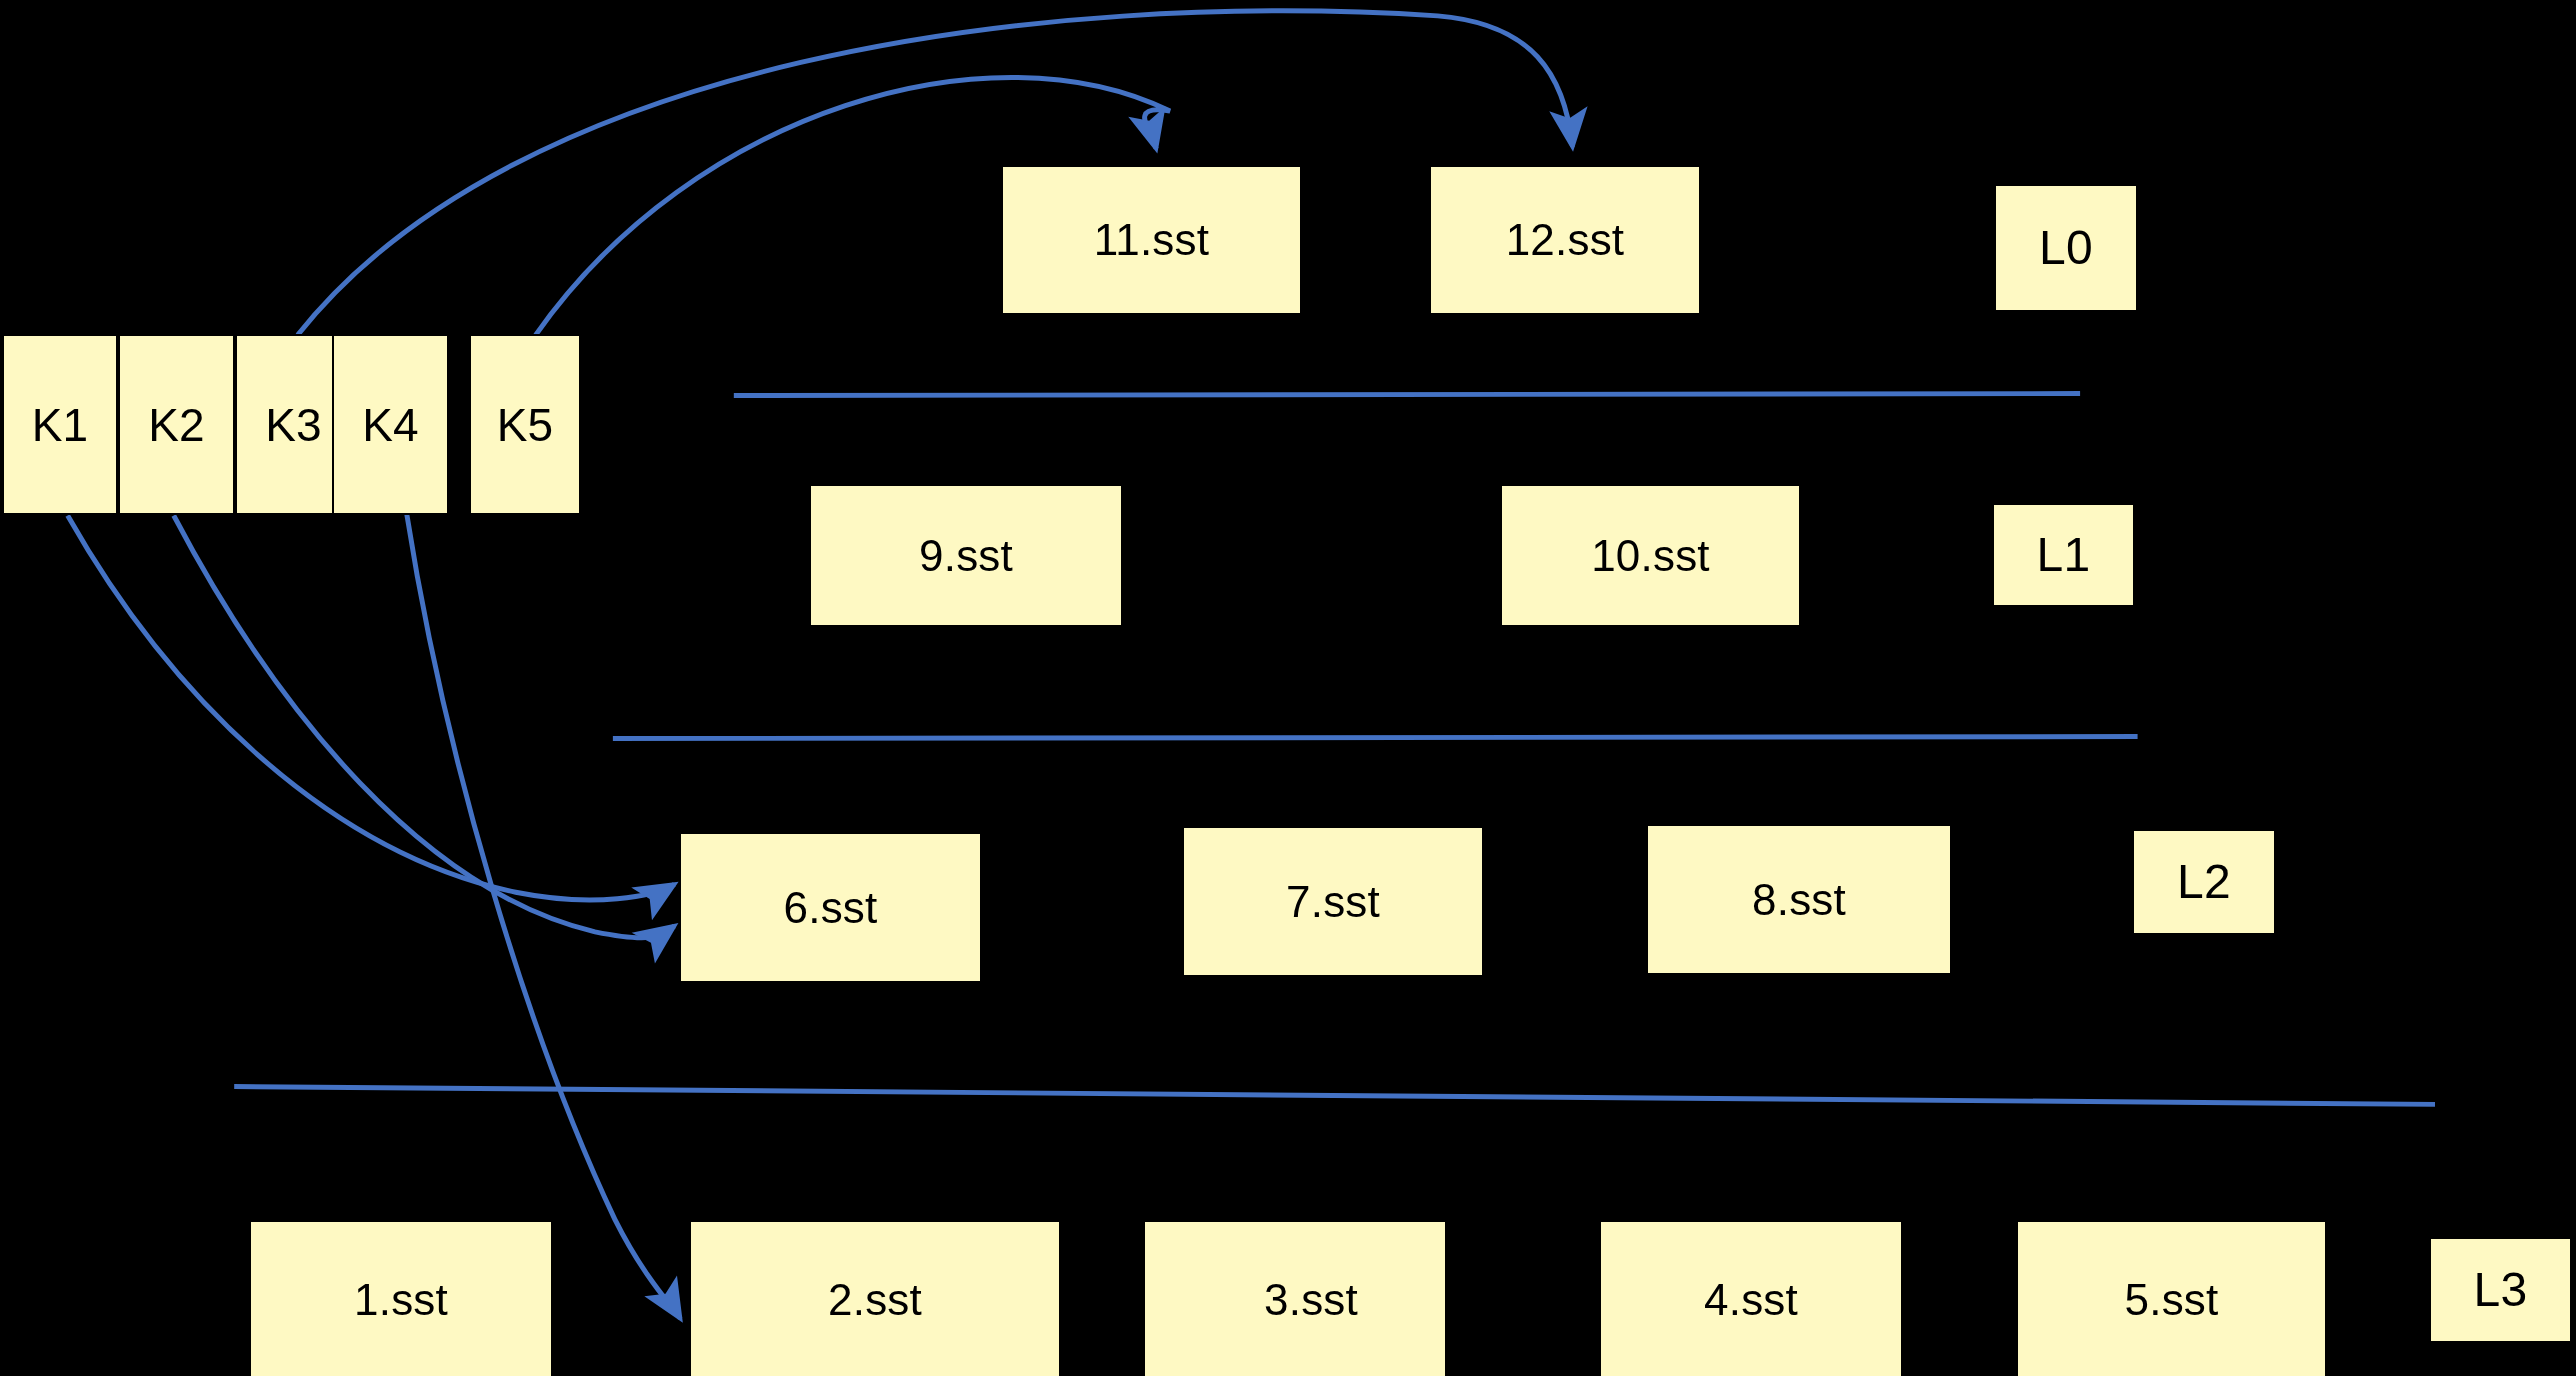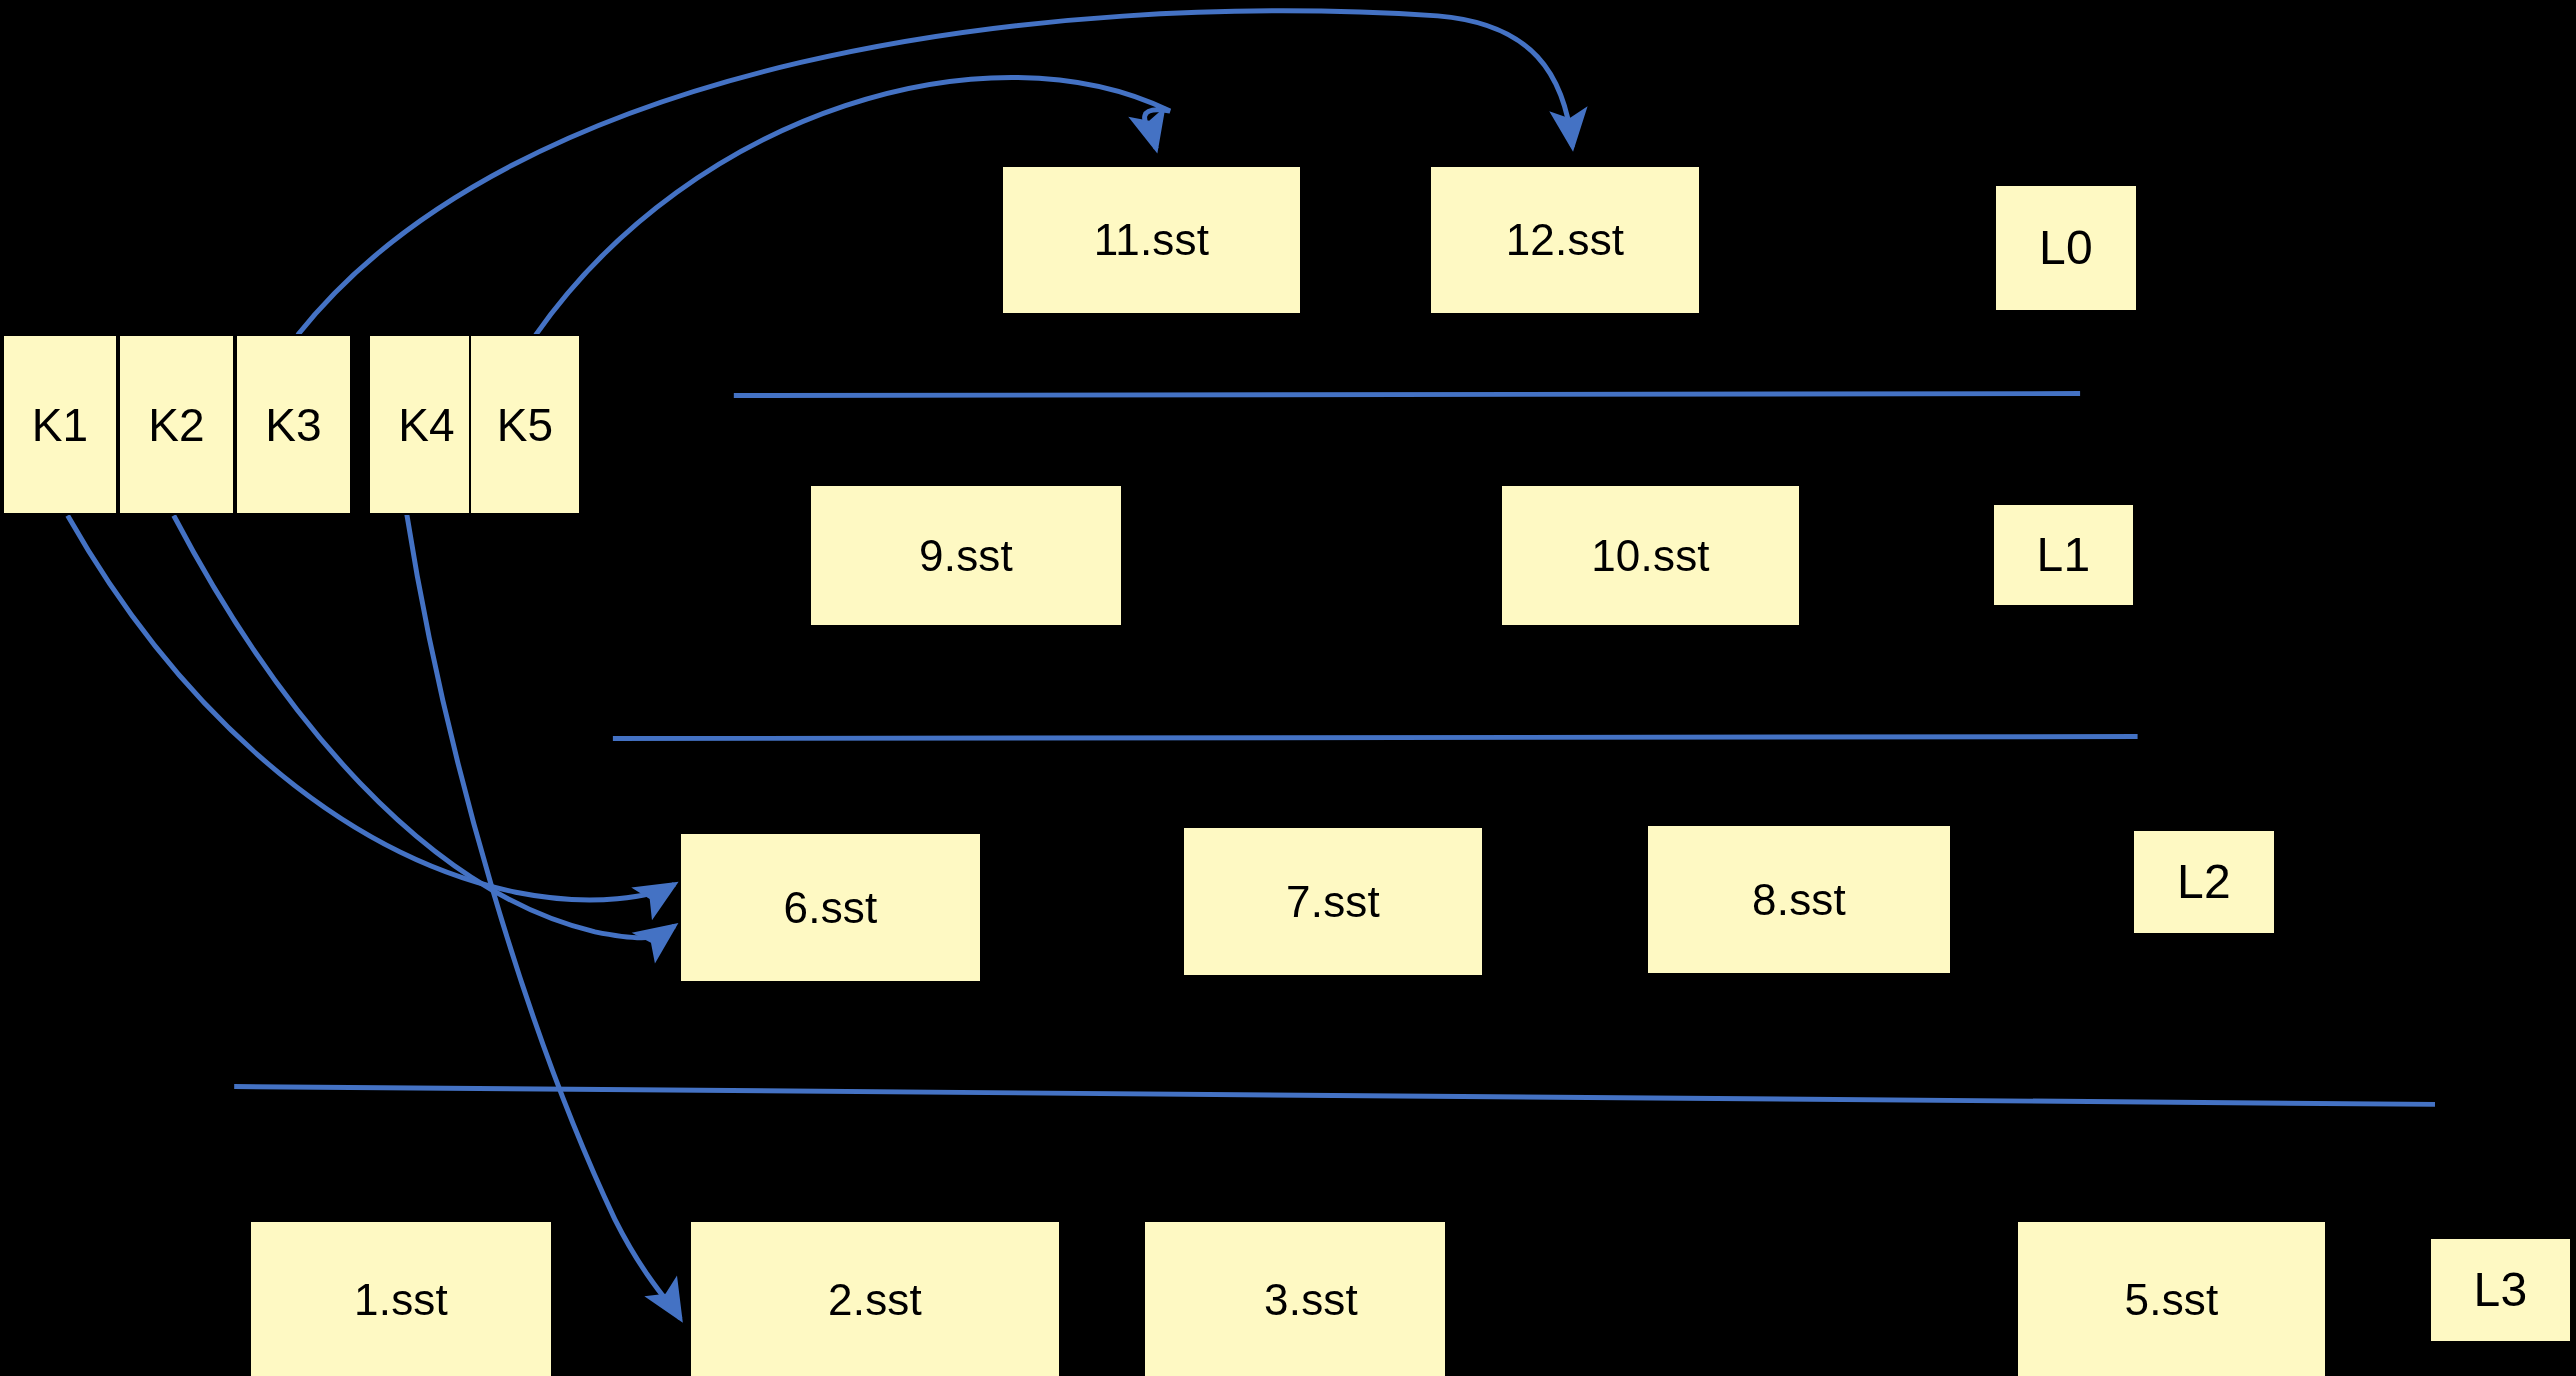--- a/index.html
+++ b/index.html
@@ -78,21 +78,21 @@
 
   <div class="box keybox" style="left:2px; top:334px; width:116px; height:181px;">
     <span>K1</span>
   </div>
   <div class="box keybox" style="left:118px; top:334px; width:117px; height:181px;">
     <span>K2</span>
   </div>
   <div class="box keybox" style="left:235px; top:334px; width:117px; height:181px;">
     <span>K3</span>
   </div>
-  <div class="box keybox" style="left:368px; top:334px; width:117px; height:181px;">
+  <div class="box keybox" style="left:332px; top:334px; width:117px; height:181px;">
     <span>K4</span>
   </div>
   <div class="box keybox" style="left:469px; top:334px; width:112px; height:181px;">
     <span>K5</span>
   </div>
 
   <div class="box sstbox" style="left:1003px; top:167px; width:297px; height:146px;">
     <span>11.sst</span>
   </div>
   <div class="box sstbox" style="left:1431px; top:167px; width:268px; height:146px;">
@@ -127,20 +127,23 @@
 
   <div class="box sstbox" style="left:251px; top:1222px; width:300px; height:155px;">
     <span>1.sst</span>
   </div>
   <div class="box sstbox" style="left:691px; top:1222px; width:368px; height:155px;">
     <span>2.sst</span>
   </div>
   <div class="box sstbox" style="left:1145px; top:1222px; width:300px; height:155px;padding-left:32px;">
     <span>3.sst</span>
   </div>
+  <div class="box sstbox" style="left:1601px; top:1222px; width:300px; height:155px;">
+    <span>4.sst</span>
+  </div>
   <div class="box sstbox" style="left:2018px; top:1222px; width:307px; height:155px;">
     <span>5.sst</span>
   </div>
   <div class="box levelbox" style="left:2431px; top:1239px; width:139px; height:102px;">
     <span>L3</span>
   </div>
 
 </div>
 
 

